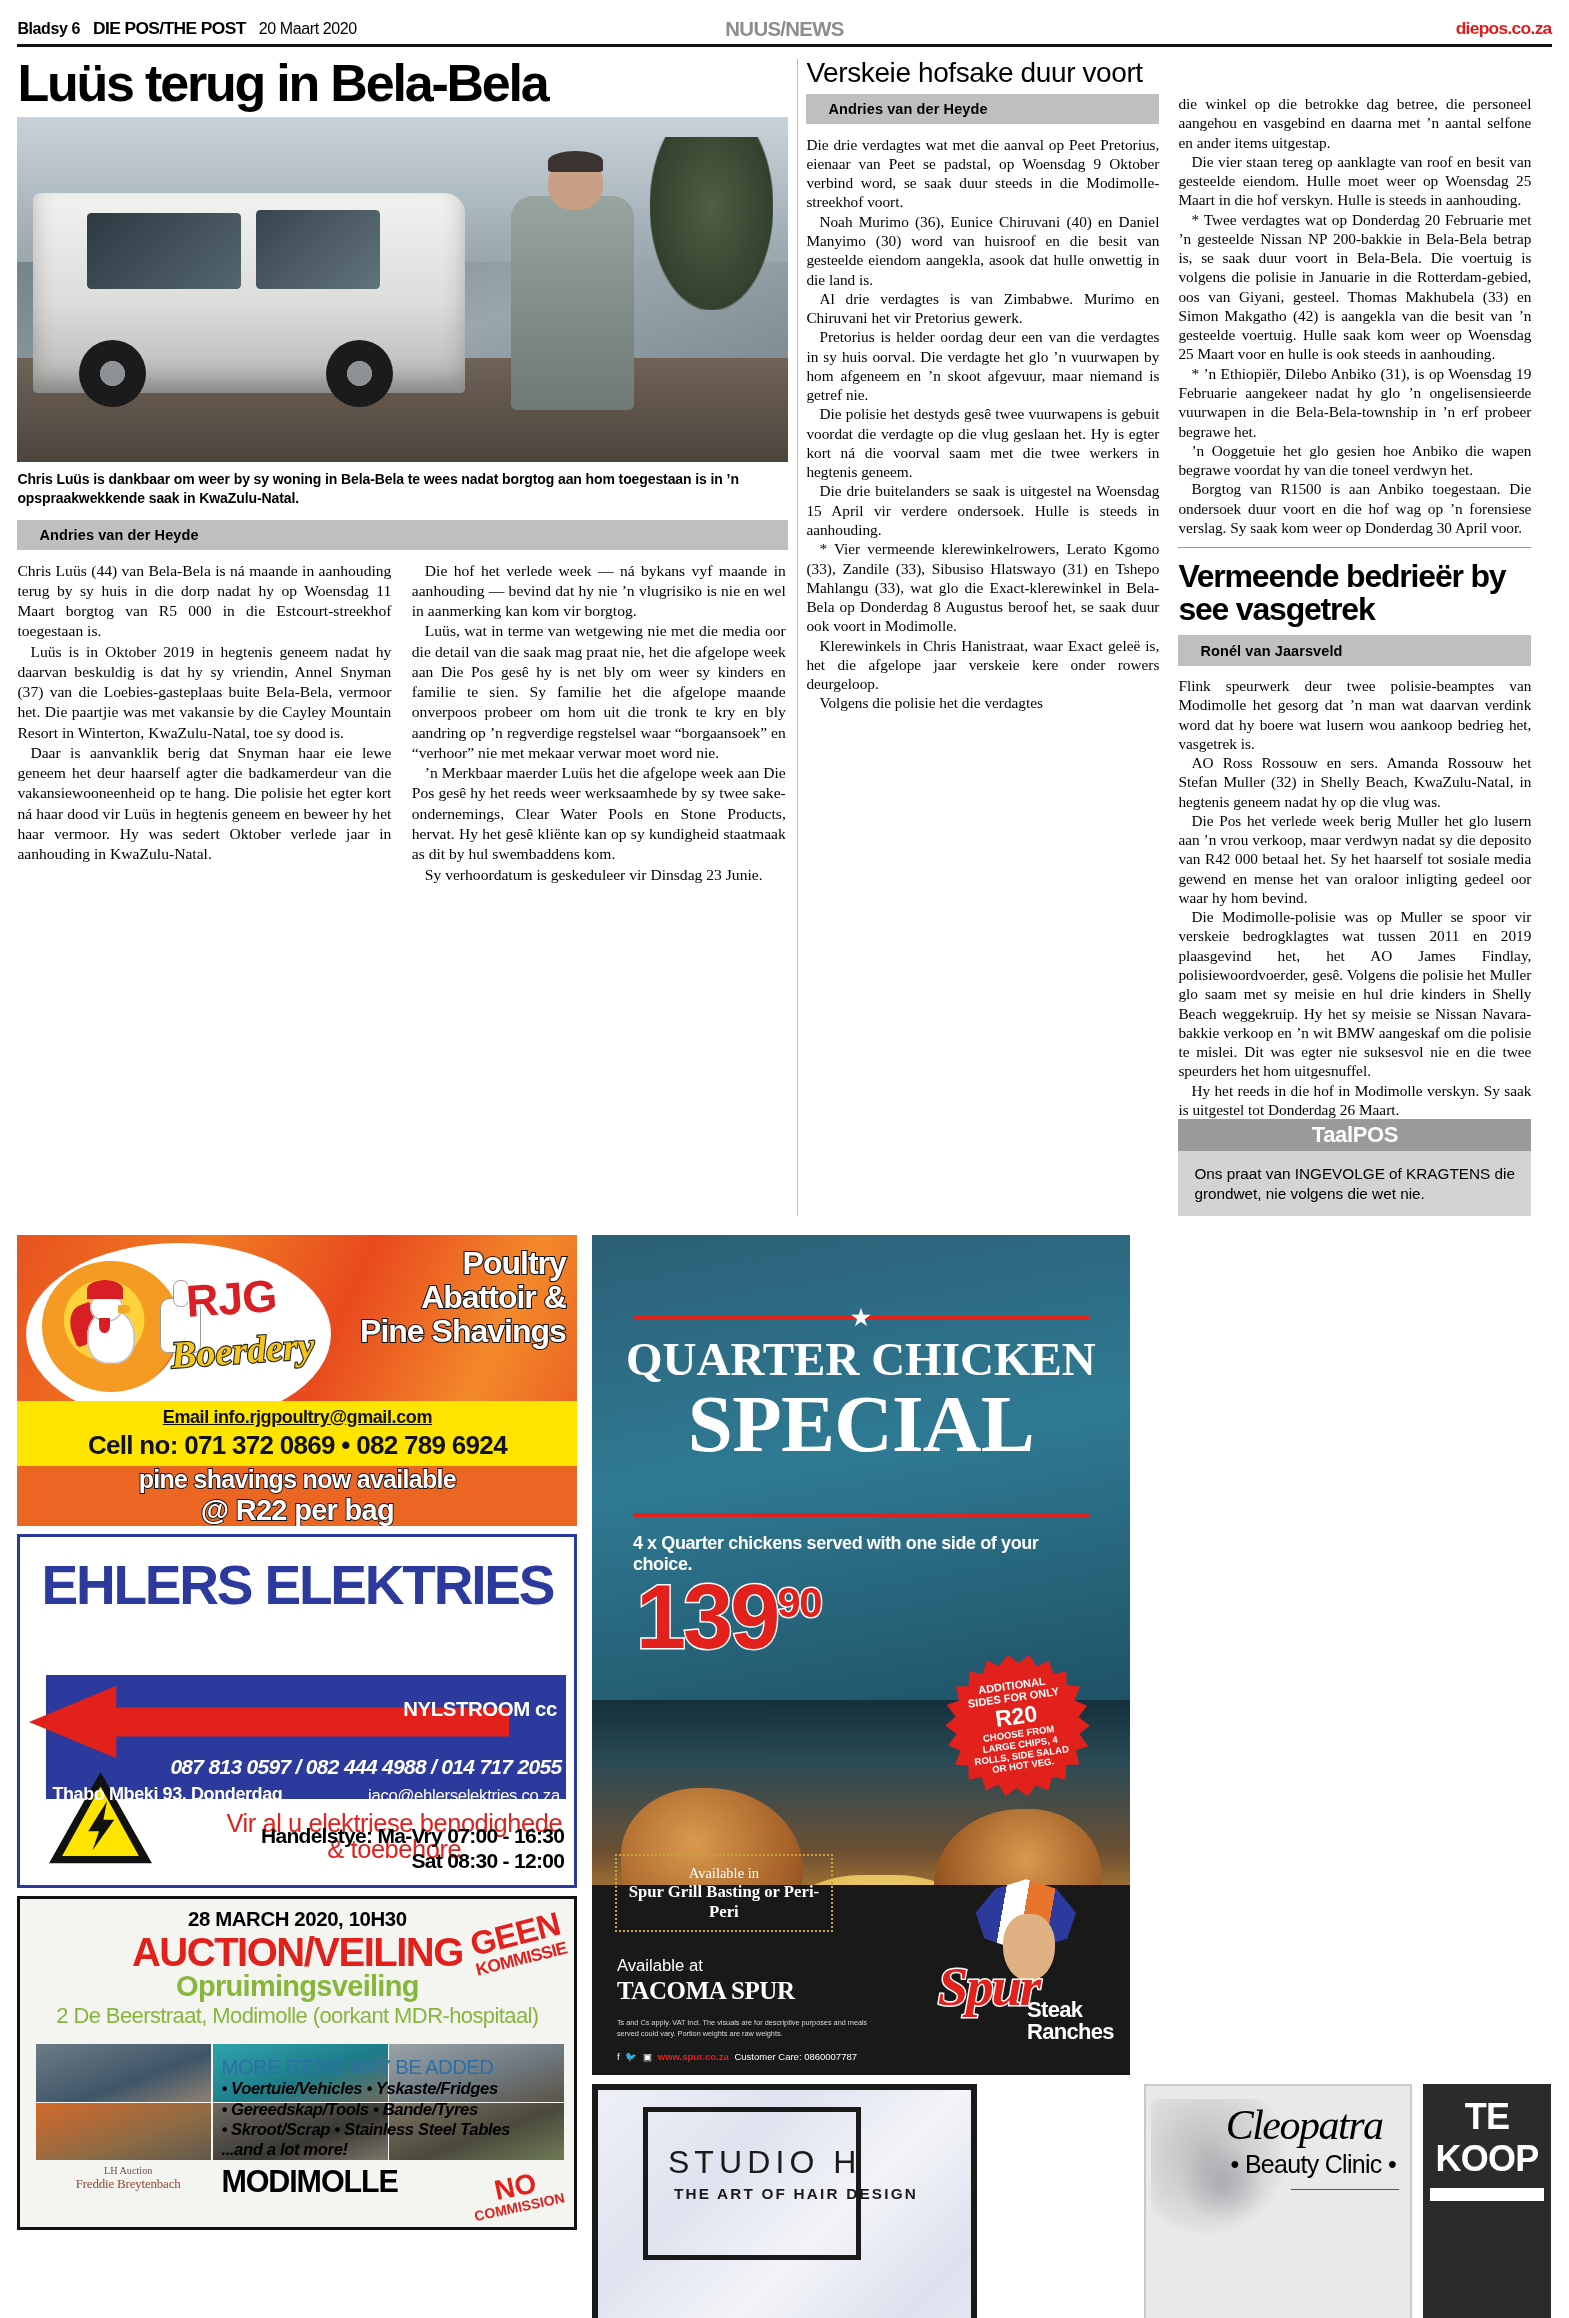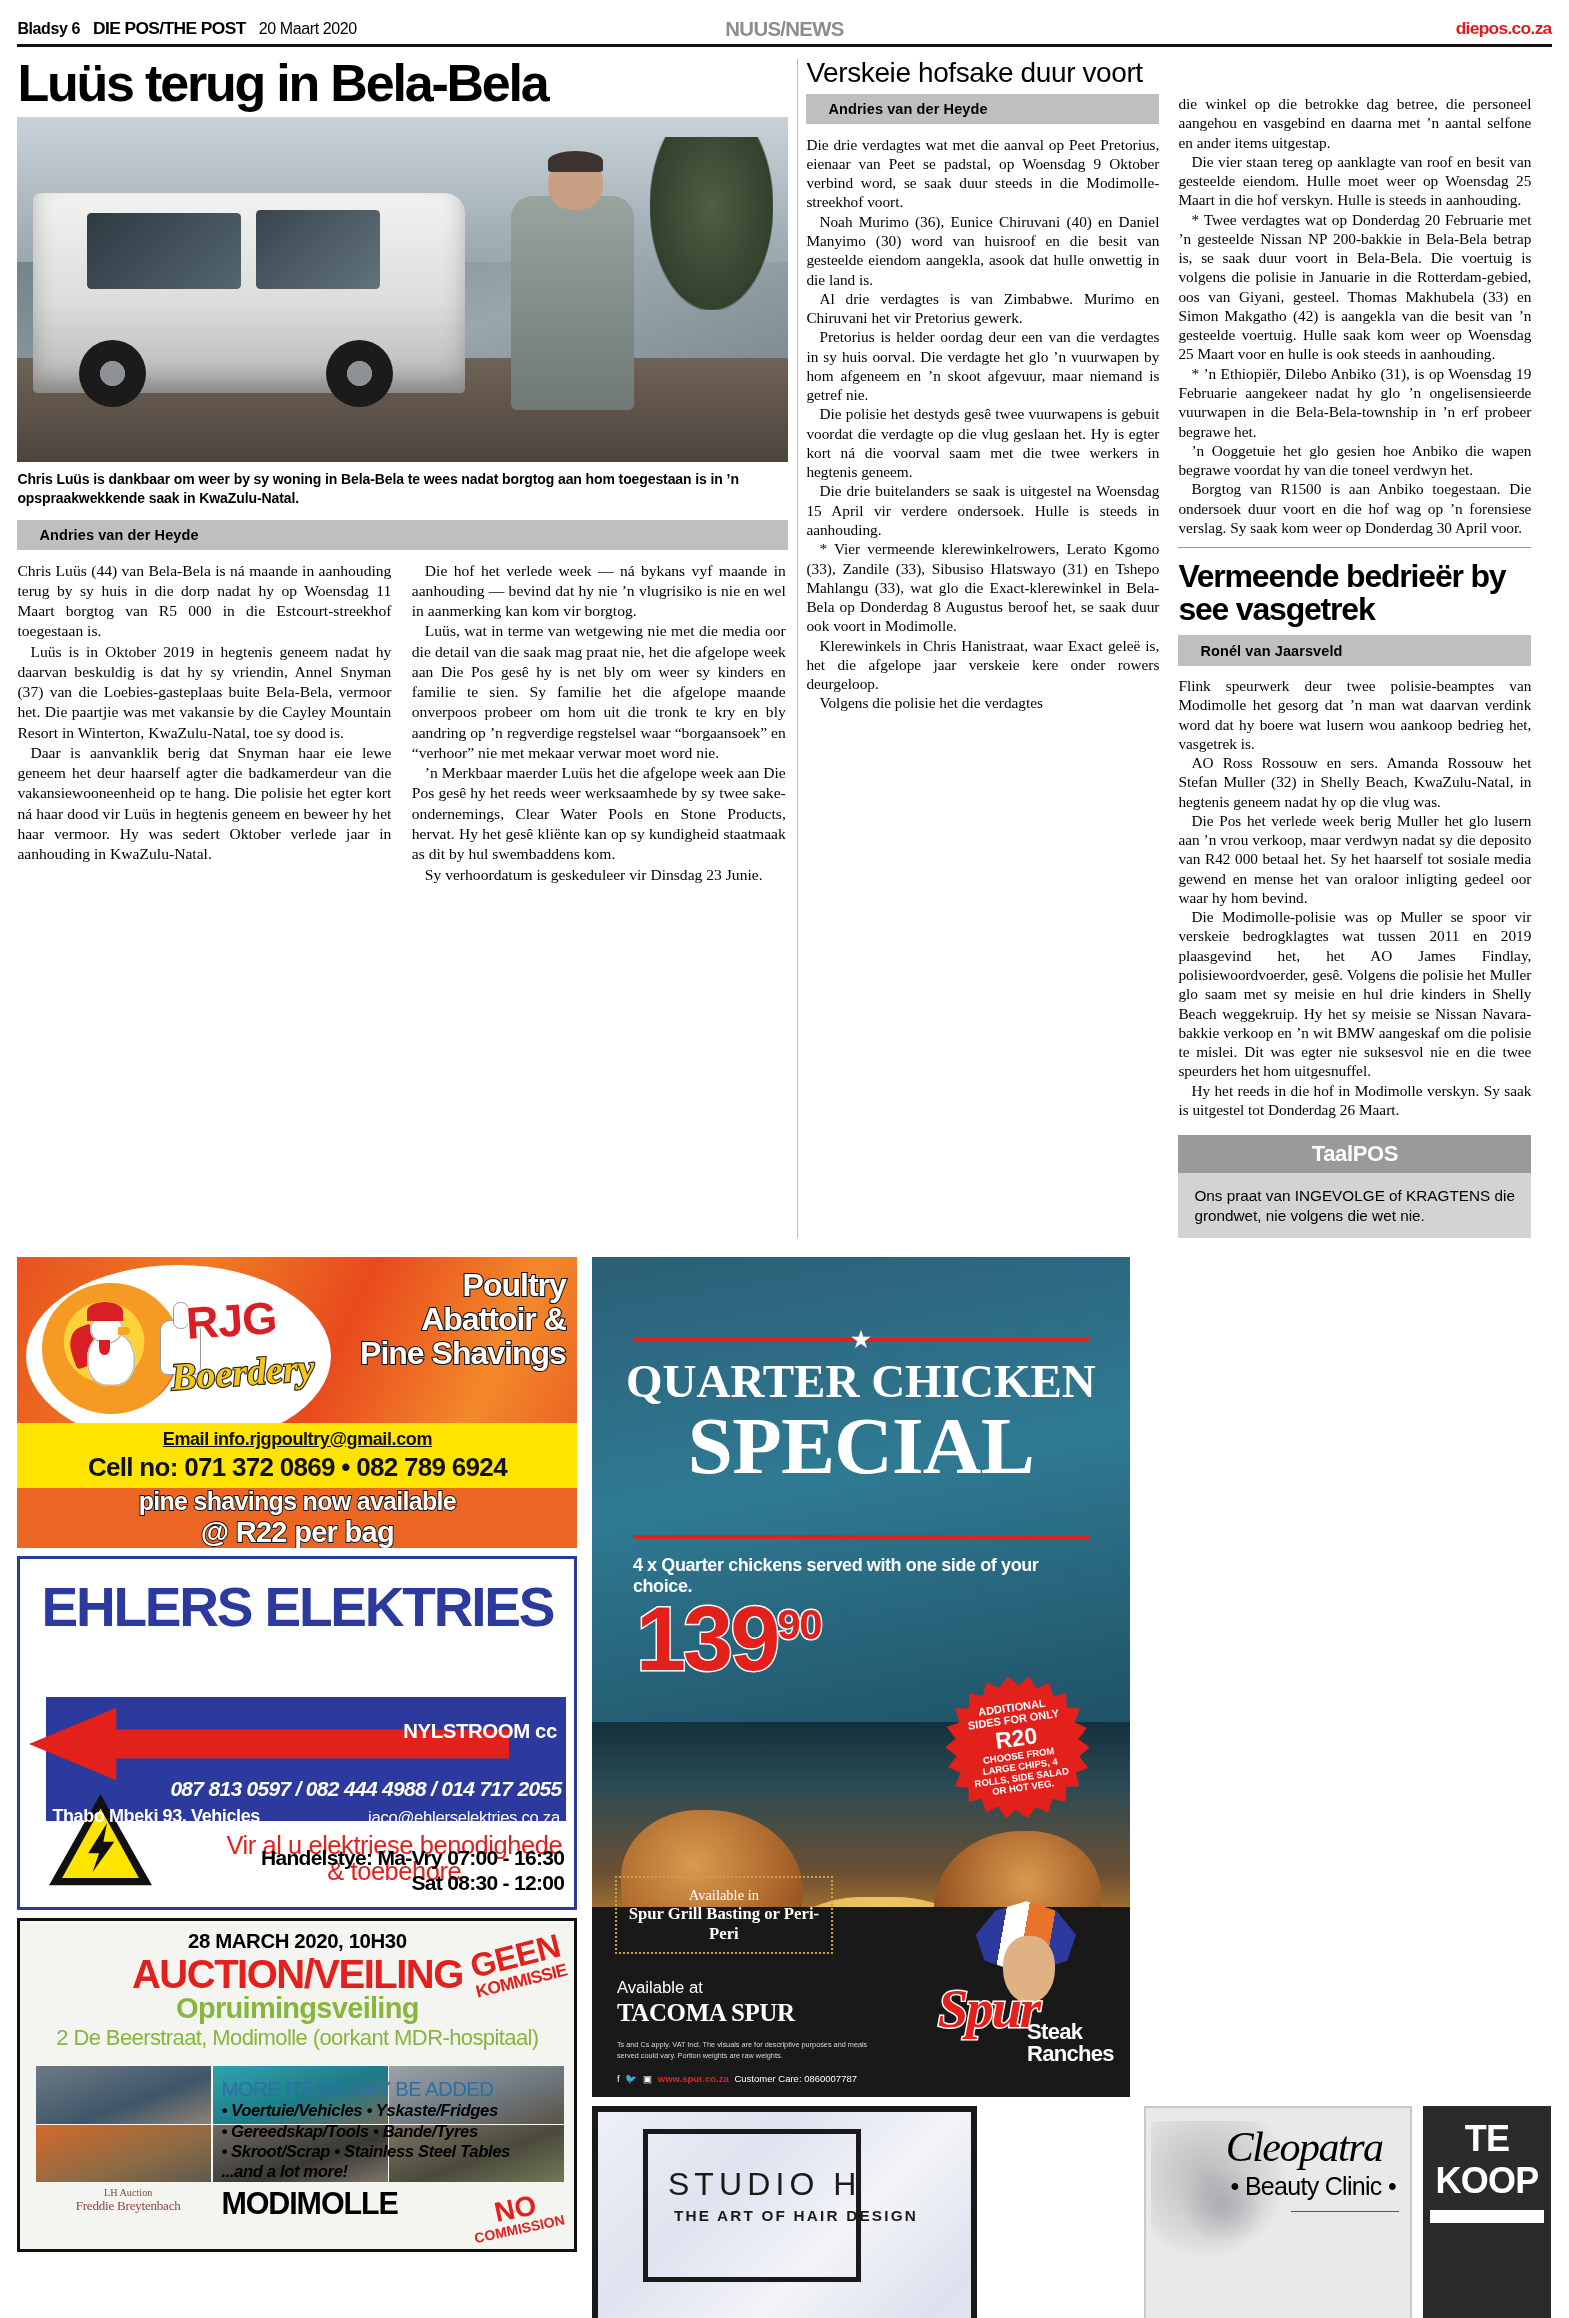--- a/index.html
+++ b/index.html
@@ -119,22 +119,21 @@
   .right-body p.first { text-indent: 0; }
 
   .hr-thin { border-top: 0.7px solid #9a9a9a; margin: 10.2px 0 11.6px; }
 
   h2.bedrieer {
     font-family: "Liberation Sans", sans-serif; font-weight: bold;
     font-size: 32px; line-height: 1.02; letter-spacing: -1.2px; margin-bottom: 10.2px;
   }
 
   .taalpos-head {
-    background: #9a9a9a; height: 38px; display:flex; align-items:center; justify-content:center;
-    margin-top: 16px;
+    background: #9a9a9a; height: 32px; display:flex; align-items:center; justify-content:center;
   }
   .taalpos-head span {
     color: #fff; font-family: "Liberation Sans", sans-serif; font-weight: bold; font-size: 22px;
     letter-spacing: -0.4px;
   }
   .taalpos-body {
     background: #d3d3d3; padding: 13px 16px;
     font-family: "Liberation Sans", sans-serif; font-size: 15.3px; line-height: 1.28;
   }
 
@@ -492,21 +491,21 @@
       </div>
 
       <div class="ad-ehlers">
         <div class="eh-title">EHLERS ELEKTRIES</div>
         <div class="eh-blue"></div>
         <svg class="eh-arrow" viewBox="0 0 660 110">
           <polygon points="0,55 120,5 120,35 660,35 660,75 120,75 120,105" fill="#e2211c"></polygon>
         </svg>
         <div class="eh-nyl">NYLSTROOM cc</div>
         <div class="eh-phones">087 813 0597 / 082 444 4988 / 014 717 2055</div>
-        <div class="eh-addr">Thabo Mbeki 93, Vehicles</div>
+        <div class="eh-addr">Thabo Mbeki 93, Donderdag</div>
         <div class="eh-mail">jaco@ehlerselektries.co.za</div>
         <svg class="eh-warn" viewBox="0 0 150 138">
           <polygon points="75,4 146,130 4,130" fill="#111"></polygon>
           <polygon points="75,24 128,120 22,120" fill="#ffe400"></polygon>
           <polygon points="84,44 58,86 73,86 64,112 94,70 79,70" fill="#111"></polygon>
         </svg>
         <div class="eh-red">Vir al u elektriese benodighede &amp; toebehore</div>
         <div class="eh-hours">
           <div>Handelstye:  Ma-Vry 07:00 - 16:30</div>
           <div>Sat            08:30 - 12:00</div>

